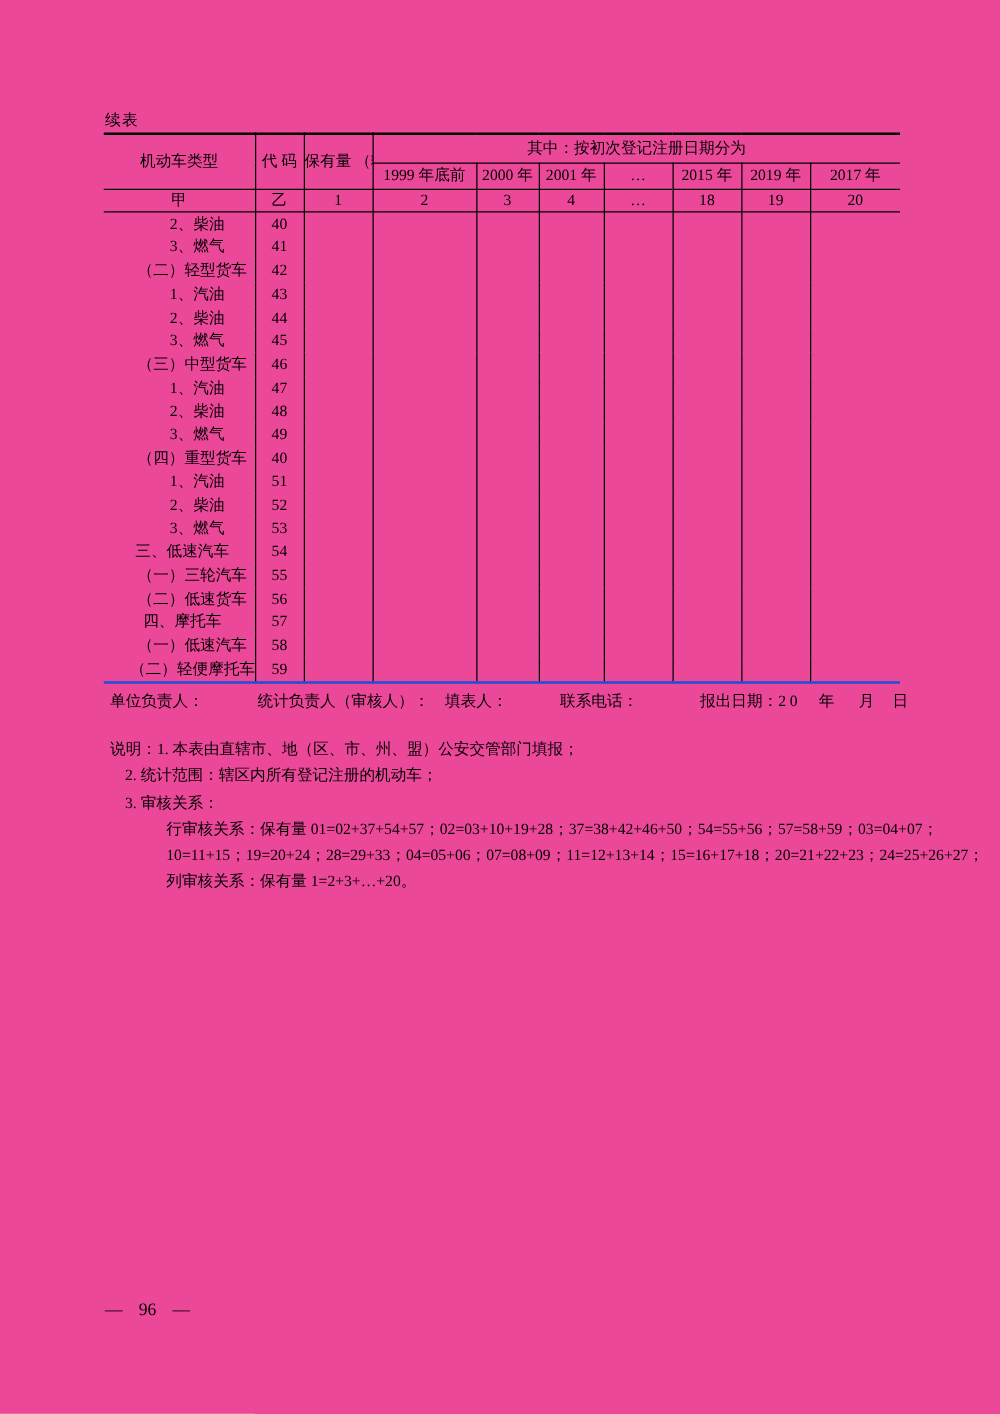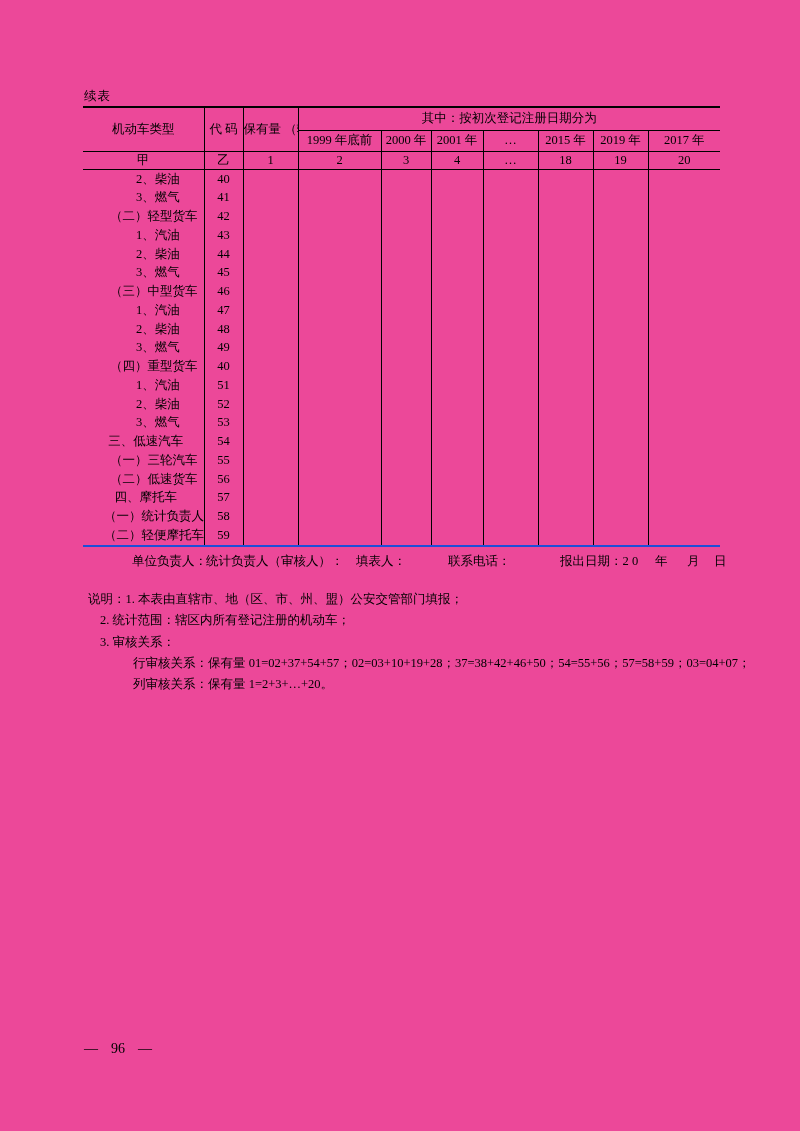--- a/index.html
+++ b/index.html
@@ -37,21 +37,21 @@
   th.group{border-bottom:1px solid #000;}
   th.stacked{white-space:pre-line;line-height:1.55;}
   tbody.body-rows td{height:18.75px;line-height:18.75px;}
   tbody.body-rows td.label{text-align:center;}
   td.label.lv1{padding-left:5px;}
   td.label.lv2{padding-left:21px;}
   td.label.lv3{padding-left:29px;}
 
   .sign-line{position:absolute;top:553px;left:0;width:800px;height:18px;font-size:12.5px;}
   .sign-line span{position:absolute;white-space:pre;}
-  .s-unit{left:88px;margin-left:44px;}
+  .s-unit{left:88px;}
   .s-stat{left:206px;}
   .s-filler{left:356px;}
   .s-phone{left:448px;}
   .s-date{left:560px;}
   .s-year{left:655px;}
   .s-month{left:687px;}
   .s-day{left:714px;}
 
   .notes{position:absolute;left:88px;top:589px;width:650px;font-size:12.5px;line-height:21.3px;}
   .notes div{white-space:nowrap;}
@@ -325,21 +325,21 @@
           <td></td>
           <td></td>
           <td></td>
           <td></td>
           <td></td>
           <td></td>
           <td></td>
           <td></td>
         </tr>
         <tr>
-          <td class="label lv2">（一）统计负责人</td>
+          <td class="label lv2">（一）低速汽车</td>
           <td>58</td>
           <td></td>
           <td></td>
           <td></td>
           <td></td>
           <td></td>
           <td></td>
           <td></td>
           <td></td>
         </tr>
@@ -367,20 +367,21 @@
     <span class="s-year">年</span>
     <span class="s-month">月</span>
     <span class="s-day">日</span>
   </div>
 
   <div class="notes">
     <div>说明：1. 本表由直辖市、地（区、市、州、盟）公安交管部门填报；</div>
     <div class="n-ind1">2. 统计范围：辖区内所有登记注册的机动车；</div>
     <div class="n-ind1">3. 审核关系：</div>
     <div class="n-ind2">行审核关系：保有量 01=02+37+54+57；02=03+10+19+28；37=38+42+46+50；54=55+56；57=58+59；03=04+07；</div>
+    <div class="n-ind2">10=11+15；19=20+24；28=29+33；04=05+06；07=08+09；11=12+13+14；15=16+17+18；20=21+22+23；24=25+26+27；</div>
     <div class="n-ind2">列审核关系：保有量 1=2+3+…+20。</div>
   </div>
 
   <div class="page-number">
     <span>—</span>
     <span>96</span>
     <span>—</span>
   </div>
 
 </div>

